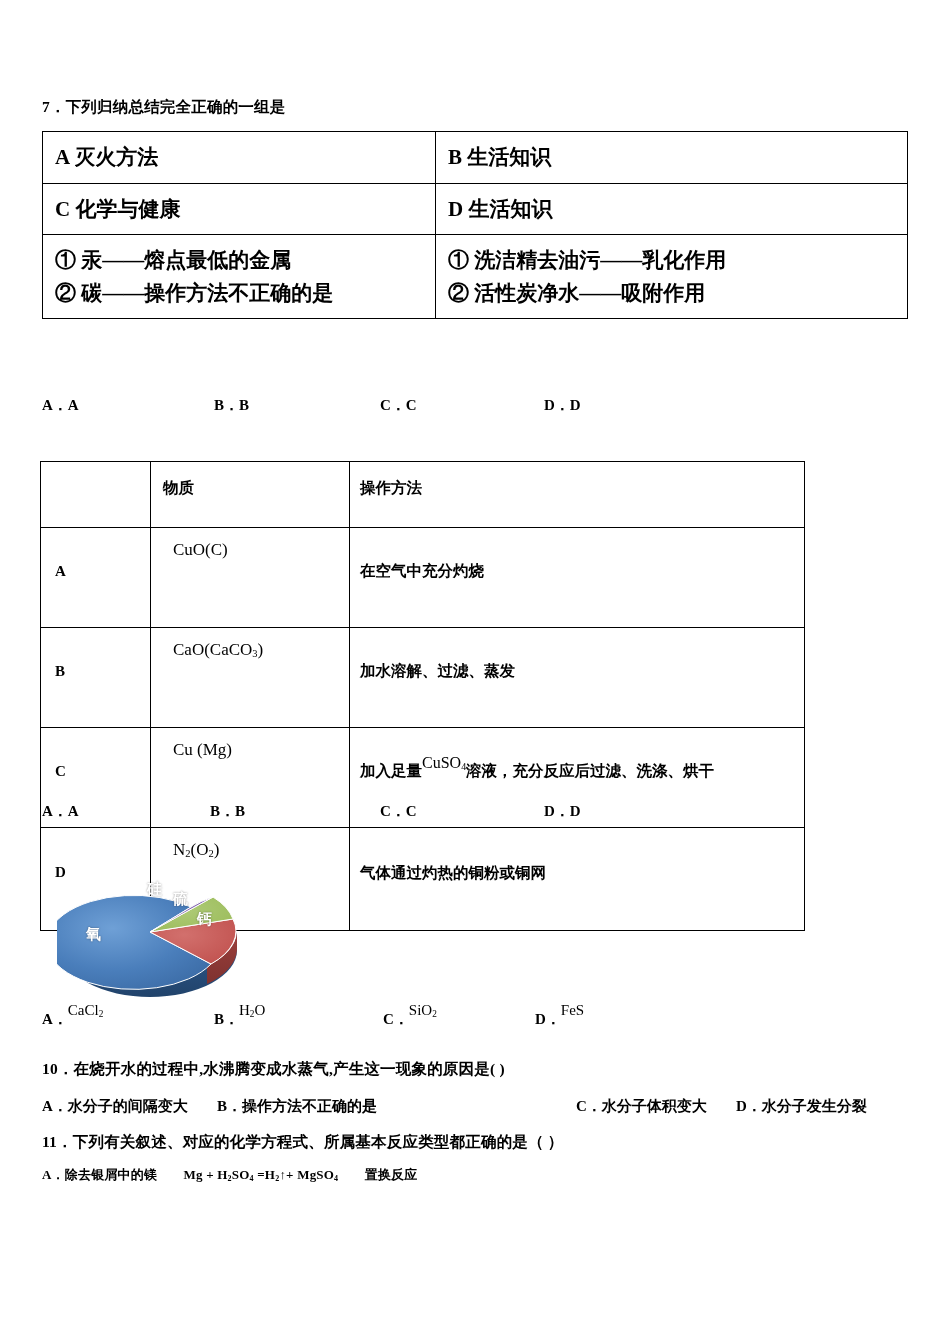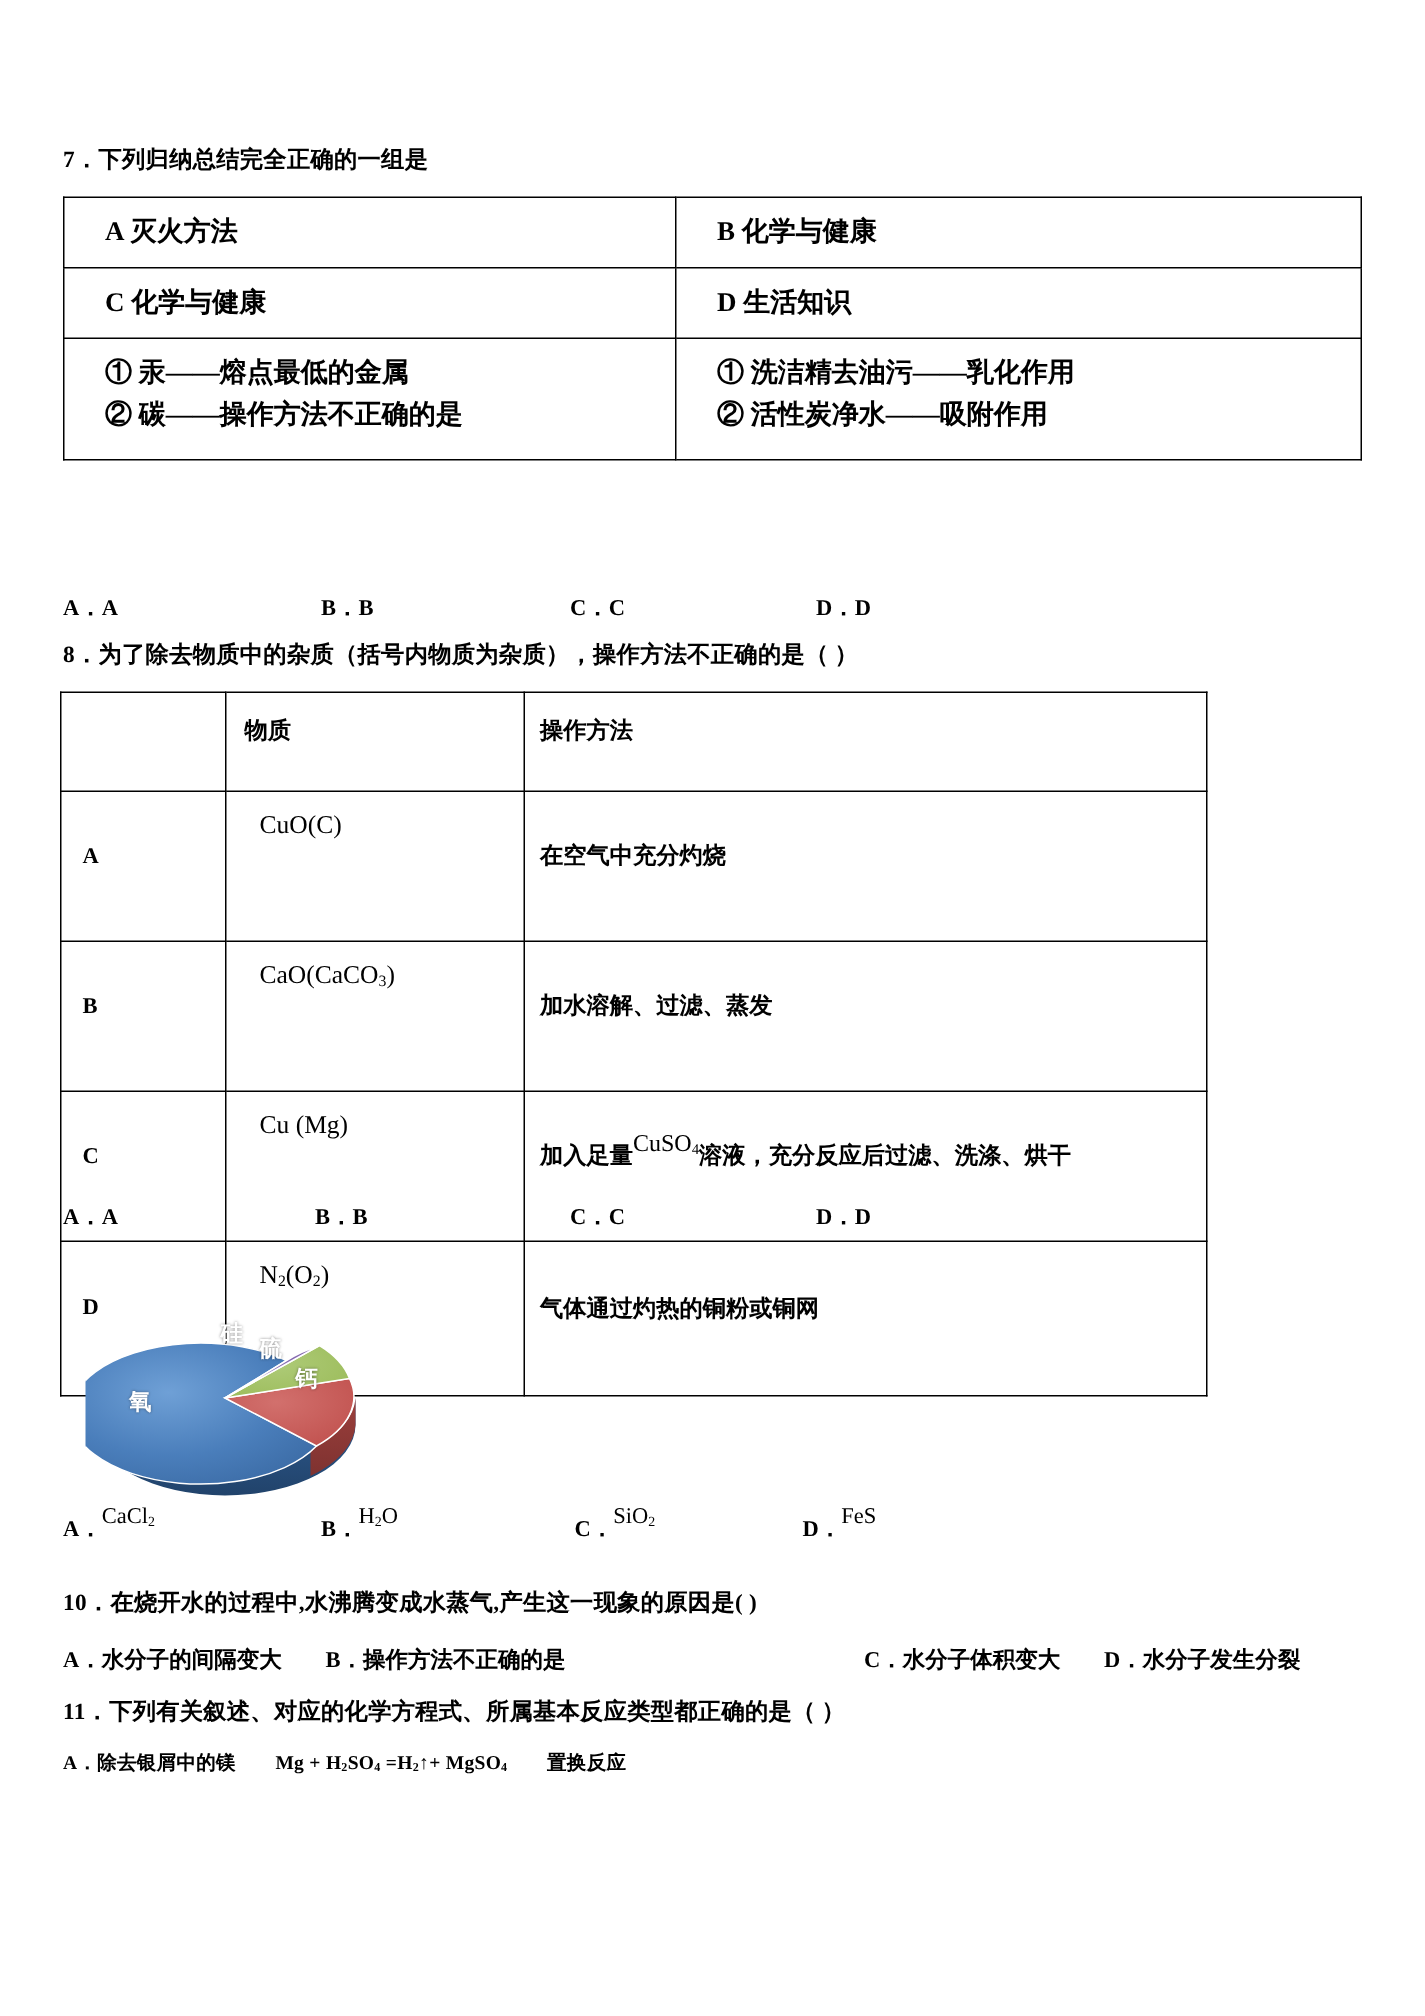--- a/index.html
+++ b/index.html
@@ -47,22 +47,22 @@
 
   
   table.doc-table {
     position: absolute;
     border-collapse: collapse;
     table-layout: fixed;
   }
   table.doc-table td {
     border: 1.6px solid #000000;
     vertical-align: top;
-    padding: 9px 10px 9px 27px;
-    font-size: 18px;
+    padding: 9px 10px 9px 12px;
+    font-size: 21px;
     font-weight: bold;
     line-height: 1.55;
   }
 
   
   #table-grouping {
     left: 42px;
     top: 131px;
     width: 866px;
   }
@@ -165,21 +165,21 @@
     <span class="qnum">7．</span><span>下列归纳总结完全正确的一组是</span>
   </div>
 
   <table class="doc-table" id="table-grouping">
     <tbody>
         <tr>
       <td class="hdr" style="width:370px;">
         <p>A 灭火方法</p>
       </td>
       <td class="hdr">
-        <p>B 化学与健康</p>
+        <p>B 生活知识</p>
       </td>
     </tr>
     <tr>
       <td class="hdr">
         <p>C 化学与健康</p>
       </td>
       <td class="hdr">
         <p>D 生活知识</p>
       </td>
     </tr>
@@ -196,23 +196,20 @@
   </tbody>
     </table>
 
   <div class="optrow" style="left:42px; top:396px; width:700px;">
     <span class="opt" style="left:0px;">A．A</span>
     <span class="opt" style="left:172px;">B．B</span>
     <span class="opt" style="left:338px;">C．C</span>
     <span class="opt" style="left:502px;">D．D</span>
   </div>
 
-  <div class="qline" style="left:42px; top:428px;">
-    <span class="qnum">8．</span><span>为了除去物质中的杂质（括号内物质为杂质），操作方法不正确的是（      ）</span>
-  </div>
 
   <table class="doc-table" id="table-impurity">
     <tbody>
         <tr class="head">
       <td class="c-label"></td>
       <td class="c-sub">物质</td>
       <td class="c-op">操作方法</td>
     </tr>
     <tr class="body">
       <td class="c-label">A</td>

